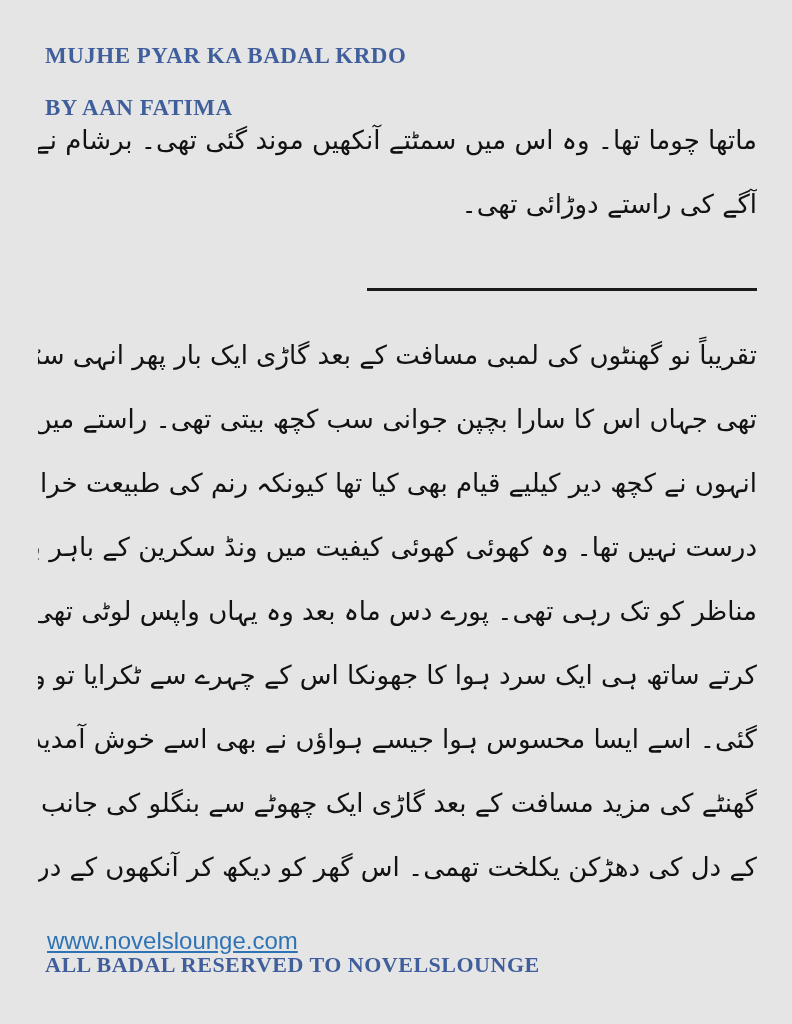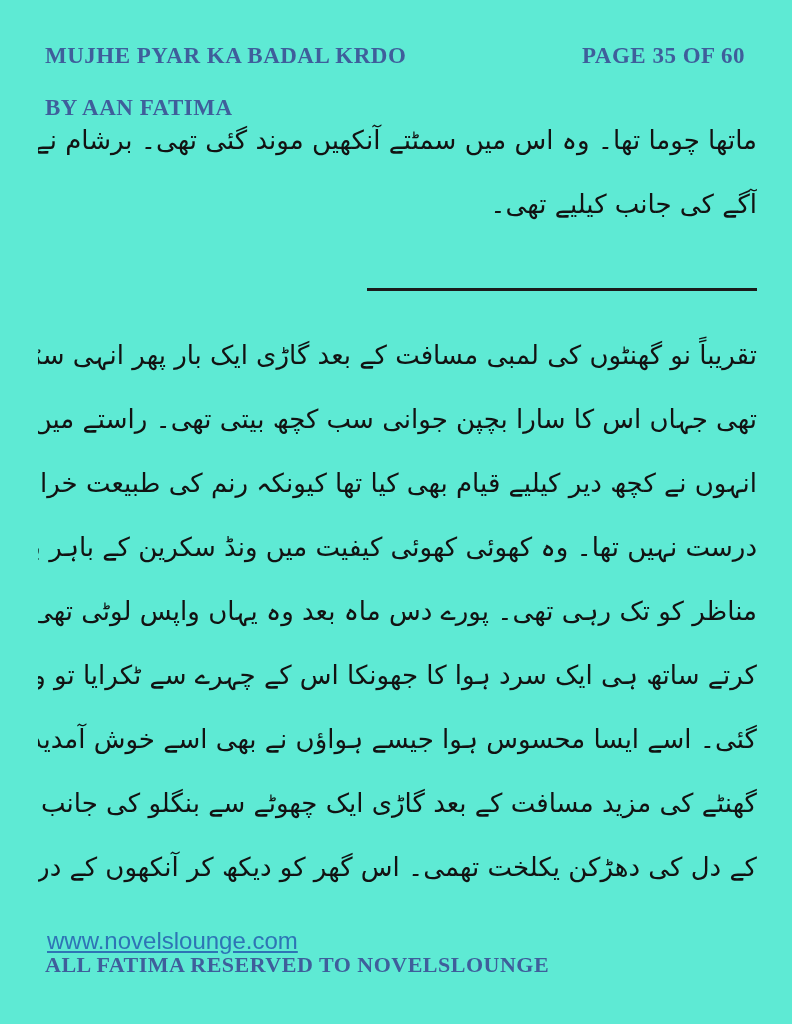--- a/index.html
+++ b/index.html
@@ -7,21 +7,21 @@
     padding: 0;
     width: 792px;
     height: 1024px;
     background: #ffffff;
     font-family: "Liberation Serif", serif;
   }
   .page {
     position: relative;
     width: 792px;
     height: 1024px;
-    background: #5eead4;
+    background: #e5e5e5;
     overflow: hidden;
   }
 
   
   .novel-title {
     position: absolute;
     top: 42px;
     left: 45px;
     color: #3F5E9B;
     font-weight: bold;
@@ -114,37 +114,36 @@
     white-space: nowrap;
   }
 </style>
 </head>
 <body>
 
 <div class="page">
 
   <div class="novel-title">MUJHE PYAR KA BADAL KRDO</div>
   <div class="novel-byline">BY AAN FATIMA</div>
-  <div class="page-indicator">PAGE 35 OF 60</div>
 
   <div class="urdu-para para-1">
     <div class="urdu-line">ماتھا چوما تھا۔ وہ اس میں سمٹتے آنکھیں موند گئی تھی۔ برشام نے ایک بار پھر گاڑی</div>
-    <div class="urdu-line para-end">آگے کی جانب کیلیے تھی۔</div>
+    <div class="urdu-line para-end">آگے کی راستے دوڑائی تھی۔</div>
   </div>
 
   <div class="section-divider"></div>
 
   <div class="urdu-para para-2">
     <div class="urdu-line">تقریباً نو گھنٹوں کی لمبی مسافت کے بعد گاڑی ایک بار پھر انہی سڑکوں پہ دوڑ رہی</div>
     <div class="urdu-line">تھی جہاں اس کا سارا بچپن جوانی سب کچھ بیتی تھی۔ راستے میں دو جگہ رک کر</div>
     <div class="urdu-line">انہوں نے کچھ دیر کیلیے قیام بھی کیا تھا کیونکہ رنم کی طبیعت خرابی میں لگاتار سفر</div>
     <div class="urdu-line">درست نہیں تھا۔ وہ کھوئی کھوئی کیفیت میں ونڈ سکرین کے باہر بھاگتے دوڑتے</div>
     <div class="urdu-line">مناظر کو تک رہی تھی۔ پورے دس ماہ بعد وہ یہاں واپس لوٹی تھی۔ شیشہ نیچے</div>
     <div class="urdu-line">کرتے ساتھ ہی ایک سرد ہوا کا جھونکا اس کے چہرے سے ٹکرایا تو وہ آنکھیں موند</div>
     <div class="urdu-line">گئی۔ اسے ایسا محسوس ہوا جیسے ہواؤں نے بھی اسے خوش آمدید کہا تھا۔ تقریباً آدھے</div>
     <div class="urdu-line">گھنٹے کی مزید مسافت کے بعد گاڑی ایک چھوٹے سے بنگلو کی جانب رکی تھی۔ رنم</div>
     <div class="urdu-line">کے دل کی دھڑکن یکلخت تھمی۔ اس گھر کو دیکھ کر آنکھوں کے دریچوں پہ کیا کیا نا</div>
   </div>
 
   <a class="website-link">www.novelslounge.com</a>
-  <div class="copyright-notice">ALL FATIMA RESERVED TO NOVELSLOUNGE</div>
+  <div class="copyright-notice">ALL BADAL RESERVED TO NOVELSLOUNGE</div>
 
 </div>
 
 </body></html>

